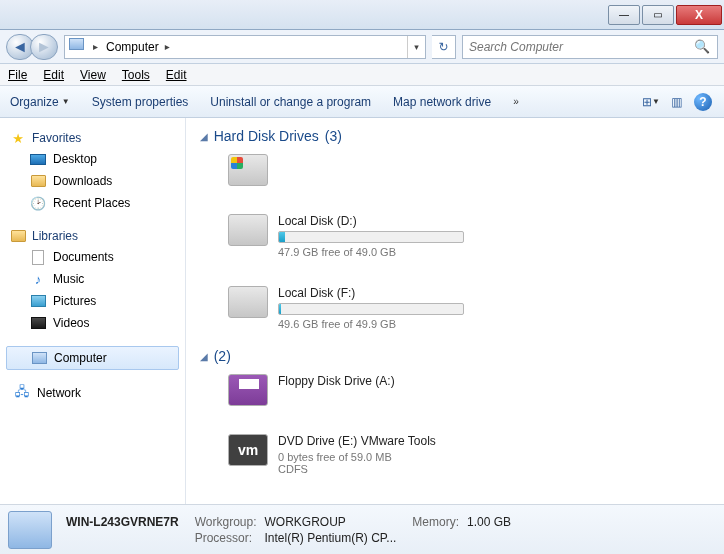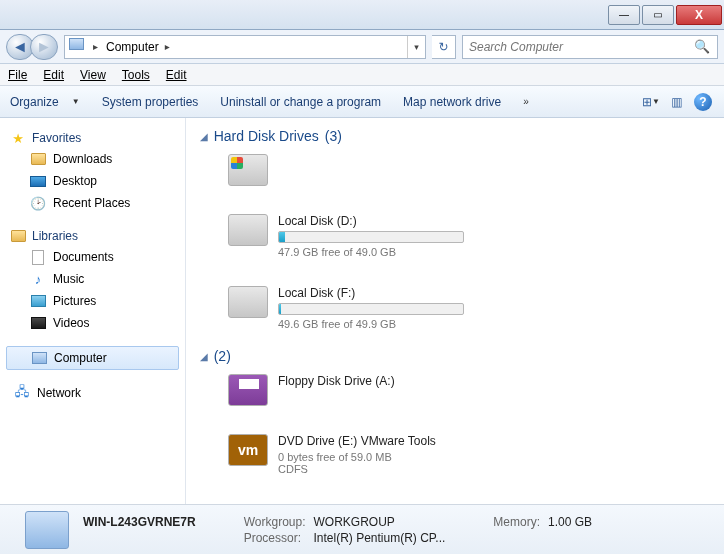--- a/index.html
+++ b/index.html
@@ -25,21 +25,21 @@
 .search { width: 256px; height: 24px; border: 1px solid #a8b8cb; background: #fff; display: flex; align-items: center; padding: 0 6px; margin-left: 6px; }
 .search input { border: none; outline: none; flex: 1; font-size: 12px; font-style: italic; color: #888; }
 .search .sicon { color: #5b7da7; font-size: 13px; }
 
 
 .menubar { height: 22px; display: flex; align-items: center; padding: 0 8px; background: #f4f6f9; border-bottom: 1px solid #d0d8e2; font-size: 12px; gap: 16px; }
 .menubar span { cursor: pointer; text-decoration: underline; }
 
 
 .toolbar { height: 32px; background: linear-gradient(#f7fbff, #e4edf7); border-bottom: 1px solid #c2d0e0; display: flex; align-items: center; padding: 0 10px; font-size: 12px; color: #1b3e73; }
-.toolbar .tb { margin-right: 22px; cursor: pointer; display: flex; align-items: center; gap: 13px; }
+.toolbar .tb { margin-right: 22px; cursor: pointer; display: flex; align-items: center; gap: 3px; }
 .toolbar .spacer { flex: 1; }
 .toolbar .tr { width: 22px; height: 22px; display: flex; align-items: center; justify-content: center; margin-left: 4px; cursor: pointer; color: #3a66a0; }
 .toolbar .help { width: 18px; height: 18px; border-radius: 50%; background: radial-gradient(circle at 30% 30%, #6eb8ff, #1a5fb0); color: #fff; font-size: 12px; font-weight: bold; display: flex; align-items: center; justify-content: center; }
 .toolbar .chevmore { font-size: 10px; color: #333; }
 .smalltri { font-size: 8px; color: #333; }
 
 
 .main { display: flex; height: 386px; }
 .sidebar { width: 186px; border-right: 1px solid #e0e6ee; padding: 10px 0; font-size: 12px; background: #fff; }
 .sidebar .group { margin-bottom: 12px; }
@@ -51,33 +51,33 @@
 .content { flex: 1; padding: 10px 14px; overflow: auto; }
 .cat { display: flex; align-items: center; gap: 6px; color: #1a4a8a; font-size: 14px; margin-bottom: 10px; }
 .cat .tri { font-size: 10px; color: #5a7aa8; }
 .cat .count { color: #1a4a8a; }
 .drives { display: flex; flex-wrap: wrap; gap: 28px 30px; margin: 0 0 18px 28px; }
 .drive { width: 236px; display: flex; gap: 10px; }
 .drive .dicon { width: 40px; height: 32px; flex-shrink: 0; background: linear-gradient(#e8e8e8, #c6c6c6); border: 1px solid #b0b0b0; border-radius: 3px; position: relative; }
 .drive .dicon.os::before { content: ""; position: absolute; left: 2px; top: 2px; width: 12px; height: 12px; background: conic-gradient(#e74c3c 0 25%, #27ae60 25% 50%, #2980d9 50% 75%, #f1c40f 75% 100%); border-radius: 2px; }
 .drive .dicon.floppy { background: linear-gradient(#9b59b6, #7d3c98); }
 .drive .dicon.floppy::after { content: ""; position: absolute; left: 10px; top: 4px; width: 20px; height: 10px; background: #fff; }
-.drive .dicon.vm { background: #a16207; color: #fff; display: flex; align-items: center; justify-content: center; font-size: 14px; font-weight: bold; }
+.drive .dicon.vm { background: #404040; color: #fff; display: flex; align-items: center; justify-content: center; font-size: 14px; font-weight: bold; }
 .drive .dinfo { flex: 1; font-size: 12px; }
 .drive .dname { color: #222; margin-bottom: 3px; }
 .drive .bar { height: 12px; border: 1px solid #b7b7b7; background: #f0f0f0; border-radius: 2px; overflow: hidden; margin-bottom: 3px; }
 .drive .bar .fill { height: 100%; background: linear-gradient(#4fc8e8, #1a9fc9); }
 .drive .dfree { color: #777; font-size: 11px; }
 .drive .dsub { color: #777; font-size: 11px; }
 
 
-.statusbar { height: 50px; border-top: 1px solid #d0d8e2; background: linear-gradient(#f4f8fd, #e8eff7); display: flex; align-items: center; padding: 0 25px; font-size: 12px; gap: 14px; }
+.statusbar { height: 50px; border-top: 1px solid #d0d8e2; background: linear-gradient(#f4f8fd, #e8eff7); display: flex; align-items: center; padding: 0 8px; font-size: 12px; gap: 14px; }
 .statusbar .bigicon { width: 44px; height: 38px; background: linear-gradient(#cfe2f8, #8fb7e4); border: 1px solid #7ba0cc; border-radius: 3px; }
 .statusbar .props { display: grid; grid-template-columns: auto auto auto auto auto auto; column-gap: 8px; row-gap: 2px; align-items: center; }
-.statusbar .lab { color: #666; margin-left: 32px; }
+.statusbar .lab { color: #666; }
 .statusbar .val { color: #222; }
 .statusbar .name { font-weight: 600; color: #222; margin-right: 8px; }
 
 
 .star { color: #f5c518; }
 .desk { background: linear-gradient(#4ea9e6, #1d6fb5); width: 16px; height: 11px; border: 1px solid #165a94; }
 .fold { background: linear-gradient(#ffe29a, #e8b955); width: 15px; height: 12px; border: 1px solid #c99a3a; border-radius: 1px; }
 .doc { background: #fff; width: 12px; height: 15px; border: 1px solid #aaa; }
 .note { color: #2a7cd4; }
 .pic { background: linear-gradient(#8bd0f0, #3a9fd0); width: 15px; height: 12px; border: 1px solid #2a80ac; }
@@ -153,29 +153,29 @@
 
 <div class="main">
   <div class="sidebar">
     <div class="group">
       <div class="heading">
           <span class="ic star">★</span>
           <span>Favorites</span>
         </div>
       <div class="item">
           <span class="ic">
+            <span class="desk"></span>
+          </span>
+          <span>Desktop</span>
+        </div>
+      <div class="item">
+          <span class="ic">
             <span class="fold"></span>
           </span>
           <span>Downloads</span>
-        </div>
-      <div class="item">
-          <span class="ic">
-            <span class="desk"></span>
-          </span>
-          <span>Desktop</span>
         </div>
       <div class="item">
           <span class="ic clock">🕑</span>
           <span>Recent Places</span>
         </div>
     </div>
     <div class="group">
       <div class="heading">
           <span class="ic">
             <span class="fold"></span>

